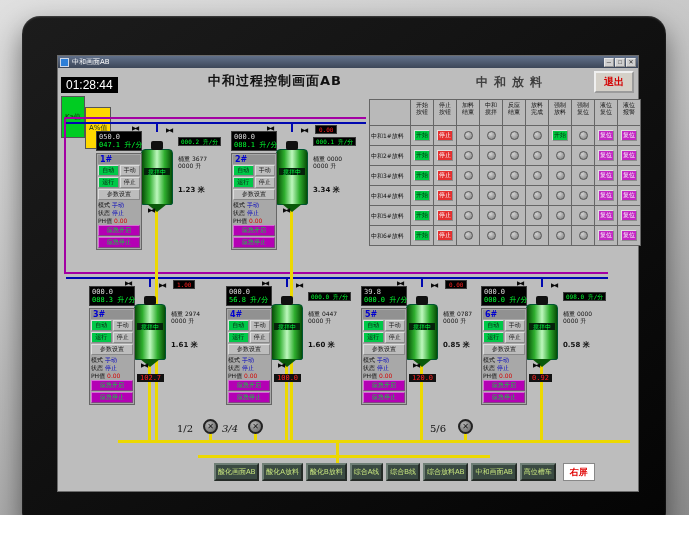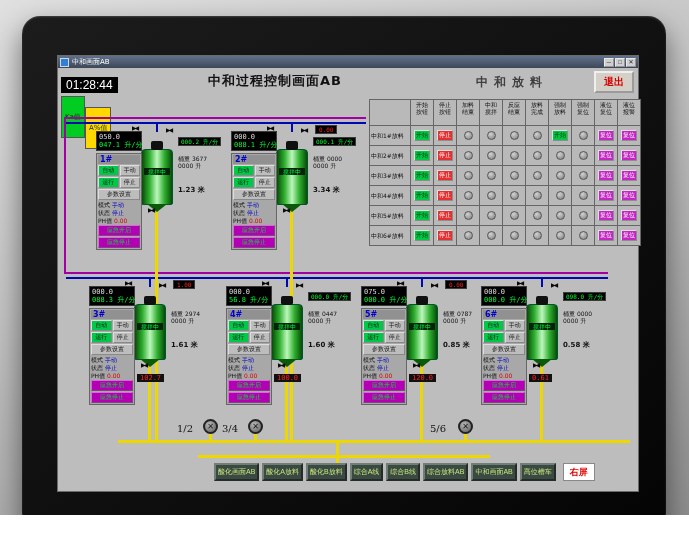--- a/index.html
+++ b/index.html
@@ -89,21 +89,21 @@
   .p-em{display:block;width:100%;font-size:6px;line-height:7px;padding:1px 0;margin-top:1px;background:#b400b4;color:#00e030;border:1px outset #d86ad8;white-space:nowrap;}
 
   
   .pumps-layer{position:absolute;left:0;top:0;right:0;bottom:0;z-index:3;}
   .pump{position:absolute;width:15px;height:15px;border-radius:50%;border:2px solid #222;background:radial-gradient(circle at 35% 30%,#b5b5b5,#5e5e5e);display:flex;align-items:center;justify-content:center;font-size:8px;color:#1a1a1a;}
   .pumps-layer .pump:nth-of-type(1){left:145px;top:351px;}
   .pumps-layer .pump:nth-of-type(2){left:190px;top:351px;}
   .pumps-layer .pump:nth-of-type(3){left:400px;top:351px;}
   .pump-label{position:absolute;font-family:"DejaVu Serif",serif;font-size:10px;color:#111;}
   .pumps-layer .pump-label:nth-of-type(1){left:119px;top:355px;}
-  .pumps-layer .pump-label:nth-of-type(2){left:164px;top:355px;}
+  .pumps-layer .pump-label:nth-of-type(2){left:164px;top:355px;font-style:italic;}
   .pumps-layer .pump-label:nth-of-type(3){left:372px;top:355px;}
 
   
   .nav{position:absolute;left:116px;top:395px;display:flex;gap:3px;align-items:flex-start;z-index:4;margin-left:40px;}
   .nav-btn{font-size:7px;line-height:8px;padding:3px 2px;background:#3a4a42;color:#c8e67e;border:2px outset #6f7f76;white-space:nowrap;}
   .nav-right{font-size:9px;font-weight:bold;line-height:10px;padding:3px 6px;background:#fff;color:#e00000;border:1px solid #888;margin-left:4px;white-space:nowrap;}
 </style>
 </head>
 <body>
 
@@ -546,21 +546,21 @@
                   <span>PH值</span>
                   <span class="red">0.00</span>
                 </div>
                 <button class="p-em">应急开启</button>
                 <button class="p-em">应急停止</button>
               </div>
             </div>
 
             <div class="unit">
               <div class="flowbox">
-                <div class="fb-sp">075.0</div>
+                <div class="fb-sp">39.8</div>
                 <div class="fb-pv">000.0 升/分</div>
               </div>
 
               <div class="auxbox">0.00</div>
               <span class="valve valve-a">▶◀</span>
               <span class="valve valve-b">▶◀</span>
               <div class="tank">
                 <div class="motor"></div>
                 <div class="t-status">搅拌中</div>
               </div>
@@ -606,21 +606,21 @@
               </div>
               <div class="flowbox2">098.0 升/分</div>
 
               <span class="valve valve-a">▶◀</span>
               <span class="valve valve-b">▶◀</span>
               <div class="tank">
                 <div class="motor"></div>
                 <div class="t-status">搅拌中</div>
               </div>
               <span class="valve valve-d">▶◀</span>
-              <div class="u-bottom">0.61</div>
+              <div class="u-bottom">0.92</div>
               <div class="u-ro">
                 <div>桶重 0000</div>
                 <div>0000 升</div>
               </div>
               <div class="u-level">0.58 米</div>
               <div class="u-panel">
                 <div class="u-id">6#</div>
                 <div class="p-row">
                   <button class="p-btn on">自动</button>
                   <button class="p-btn">手动</button>

